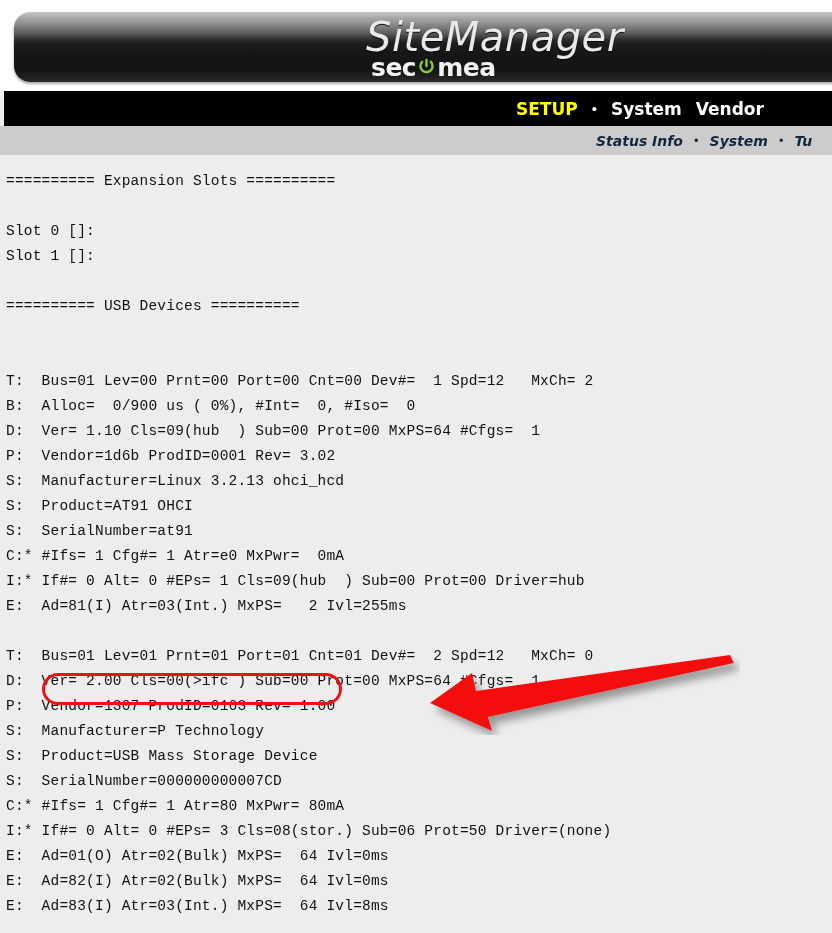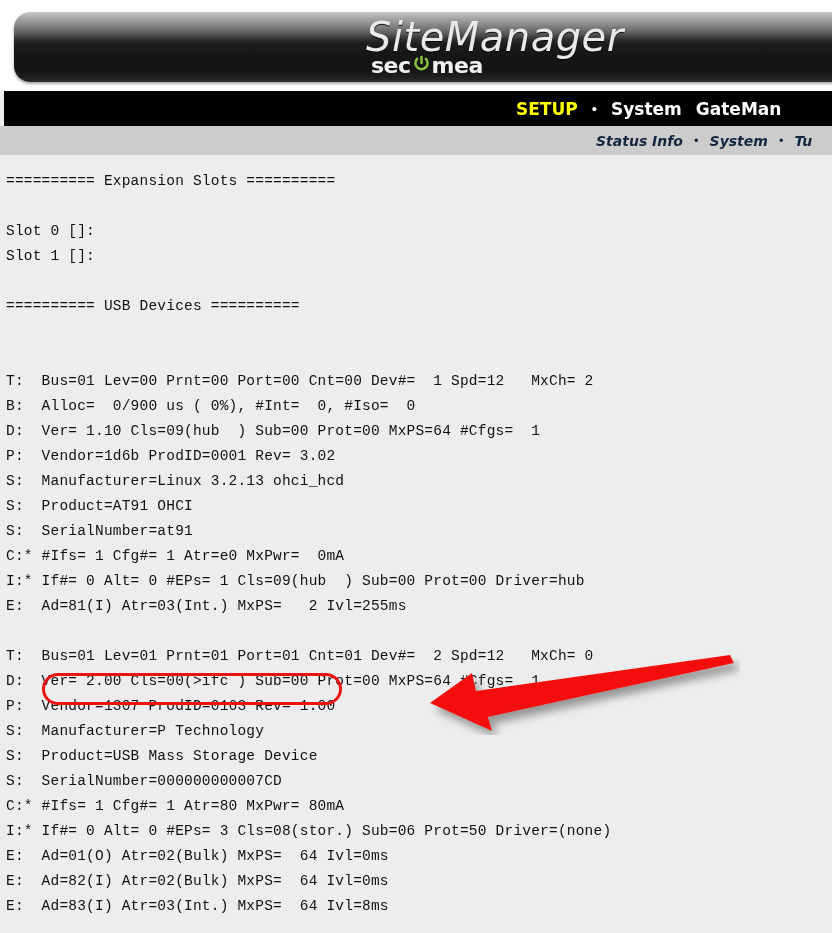--- a/index.html
+++ b/index.html
@@ -54,21 +54,21 @@
   #logo-secomea-row {
     position: absolute;
     left: 5px; top: 39px;
     display: flex;
     align-items: baseline;
     white-space: nowrap;
   }
   .logo-secomea-part {
     font-family: "DejaVu Sans", sans-serif;
     font-weight: 700;
-    font-size: 22px;
+    font-size: 25px;
     letter-spacing: -0.5px;
     color: #f2f2f2;
   }
   #secomea-power-icon {
     position: relative;
     display: inline-block;
     width: 19px; height: 19px;
     margin: 0 1px;
     top: 1px;
   }
@@ -199,21 +199,21 @@
       </div>
     </div>
   </div>
 </div>
 
 <div id="nav-primary">
   <div id="nav-primary-inner">
     <a class="nav-primary-item active">SETUP</a>
     <span class="nav-primary-sep">•</span>
     <a class="nav-primary-item">System</a>
-    <a class="nav-primary-item">GateMan</a>
+    <a class="nav-primary-item">Vendor</a>
   </div>
 </div>
 
 <div id="nav-secondary">
   <div id="nav-secondary-inner">
     <a class="nav-secondary-item">Status Info</a>
     <span class="nav-secondary-sep">•</span>
     <a class="nav-secondary-item">System</a>
     <span class="nav-secondary-sep">•</span>
     <a class="nav-secondary-item">Tu</a>

